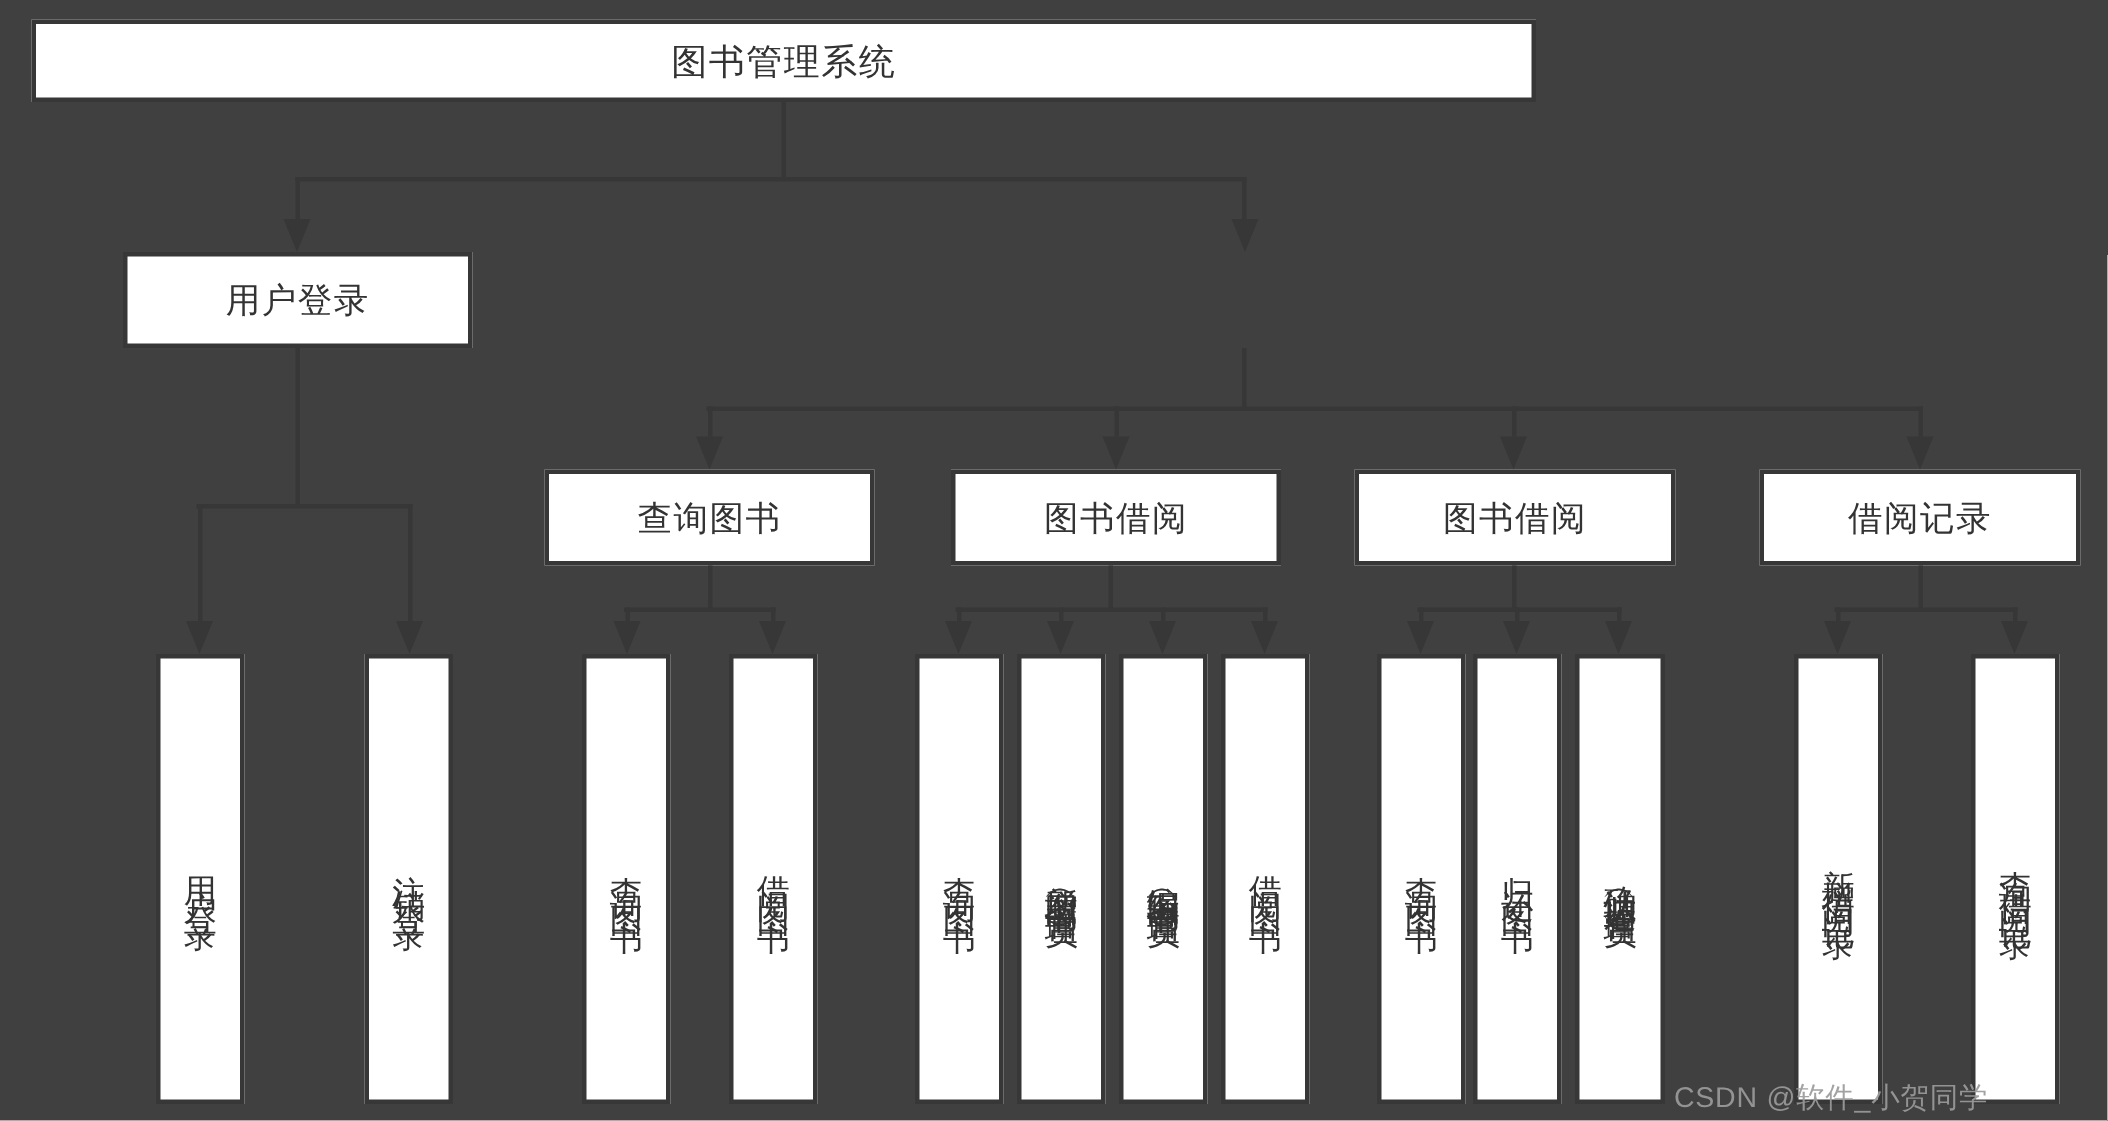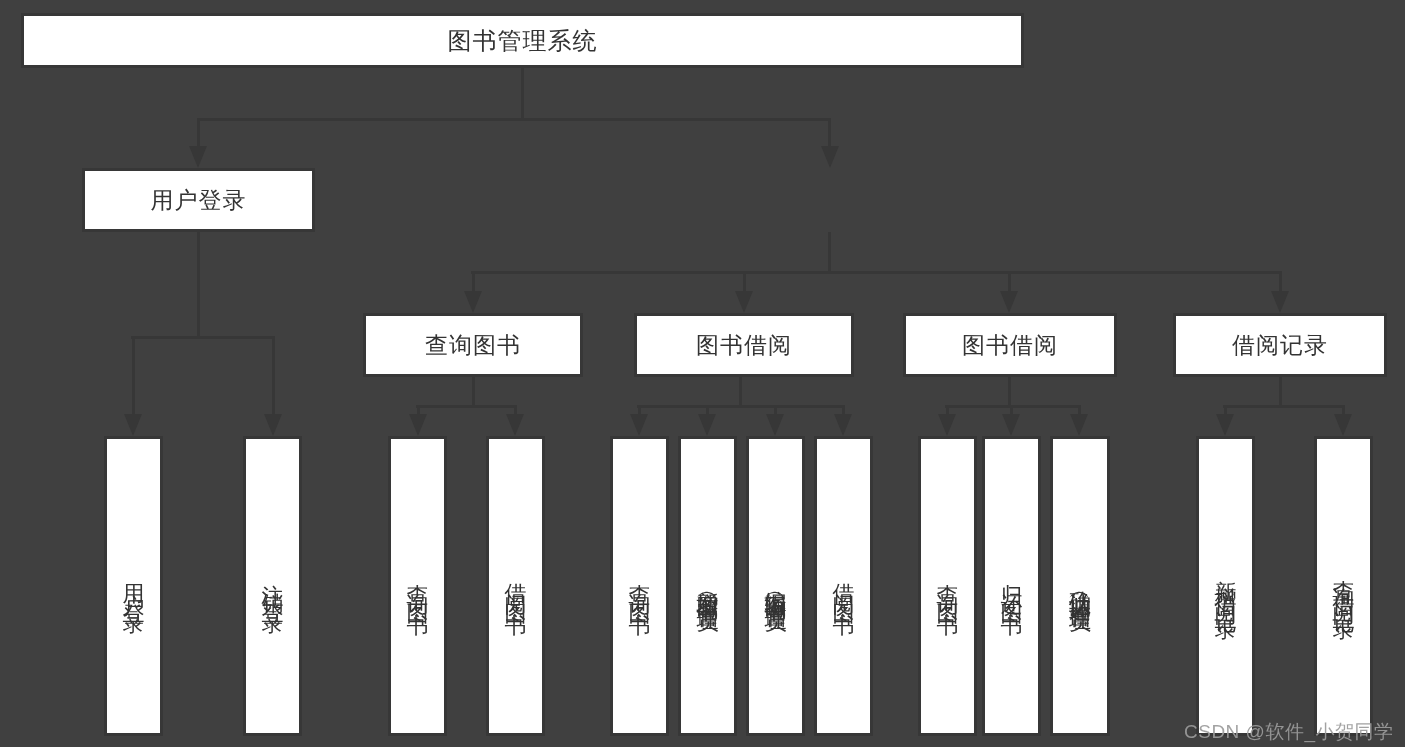--- a/index.html
+++ b/index.html
@@ -159,15 +159,15 @@
   <div class="vl" style="left:1078px;top:405px;height:10px"></div>
   <div class="ar" style="left:1070px;top:414px"></div>
 
   <div class="vl" style="left:1279px;top:377px;height:30px"></div>
   <div class="hl" style="left:1223px;top:405px;width:122px"></div>
   <div class="vl" style="left:1224px;top:405px;height:10px"></div>
   <div class="ar" style="left:1216px;top:414px"></div>
   <div class="vl" style="left:1342px;top:405px;height:10px"></div>
   <div class="ar" style="left:1334px;top:414px"></div>
 
-  <div class="watermark" style="left:1184px;top:719px">CSDN @软件_小贺同学</div>
+  <div class="watermark" style="left:1116px;top:719px">CSDN @软件_小贺同学</div>
 
 </div>
 
 </body></html>

